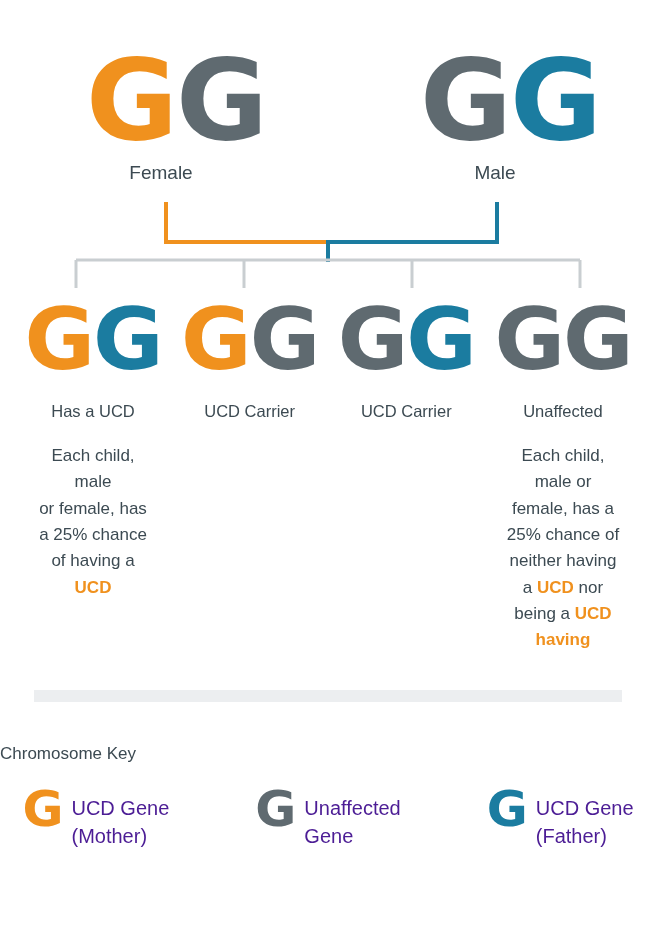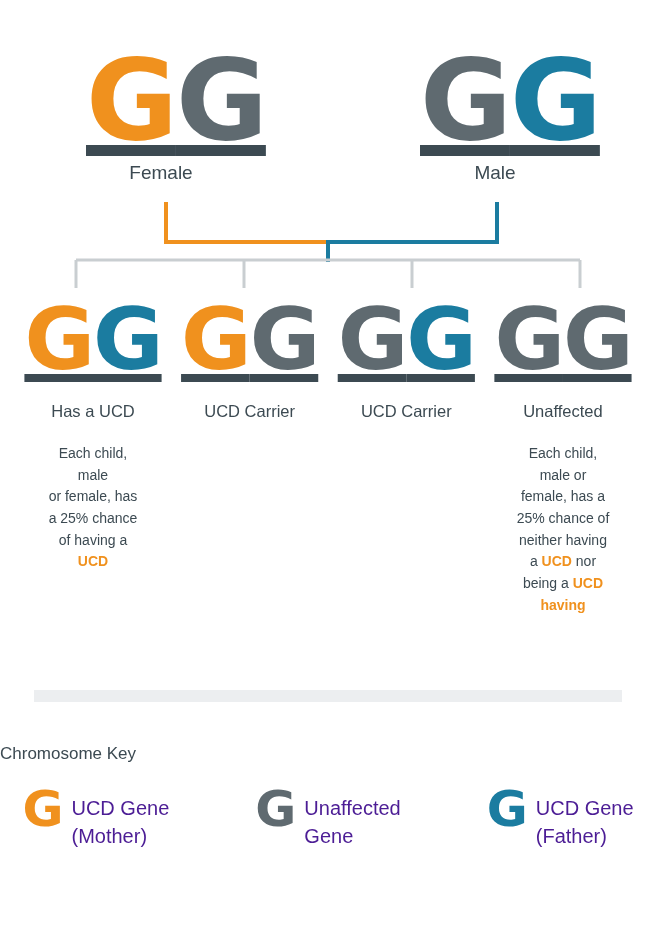--- a/index.html
+++ b/index.html
@@ -36,21 +36,20 @@
   }
   .parent {
     text-align: center;
     width: 150px;
   }
   .genes {
     font-family: "DejaVu Sans", sans-serif;
     font-weight: bold;
     letter-spacing: -2px;
     line-height: 1;
-    text-decoration: underline;
   }
   .parent .genes {
     font-size: 112px;
   }
   .g-orange { color: #f0911e; }
   .g-grey   { color: #5f6a70; }
   .g-blue   { color: #1b7ca0; }
 
   .parent-label {
     margin-top: 6px;
@@ -85,21 +84,21 @@
   .child .genes {
     font-size: 86px;
   }
   .child-label {
     margin-top: 20px;
     font-size: 16.5px;
     color: #3c4a52;
   }
   .child-desc {
     margin-top: 22px;
-    font-size: 14px;
+    font-size: 17px;
     line-height: 1.55;
     color: #3c4a52;
   }
   .hl {
     color: #f0911e;
     font-weight: bold;
   }
 
   
   .divider {

